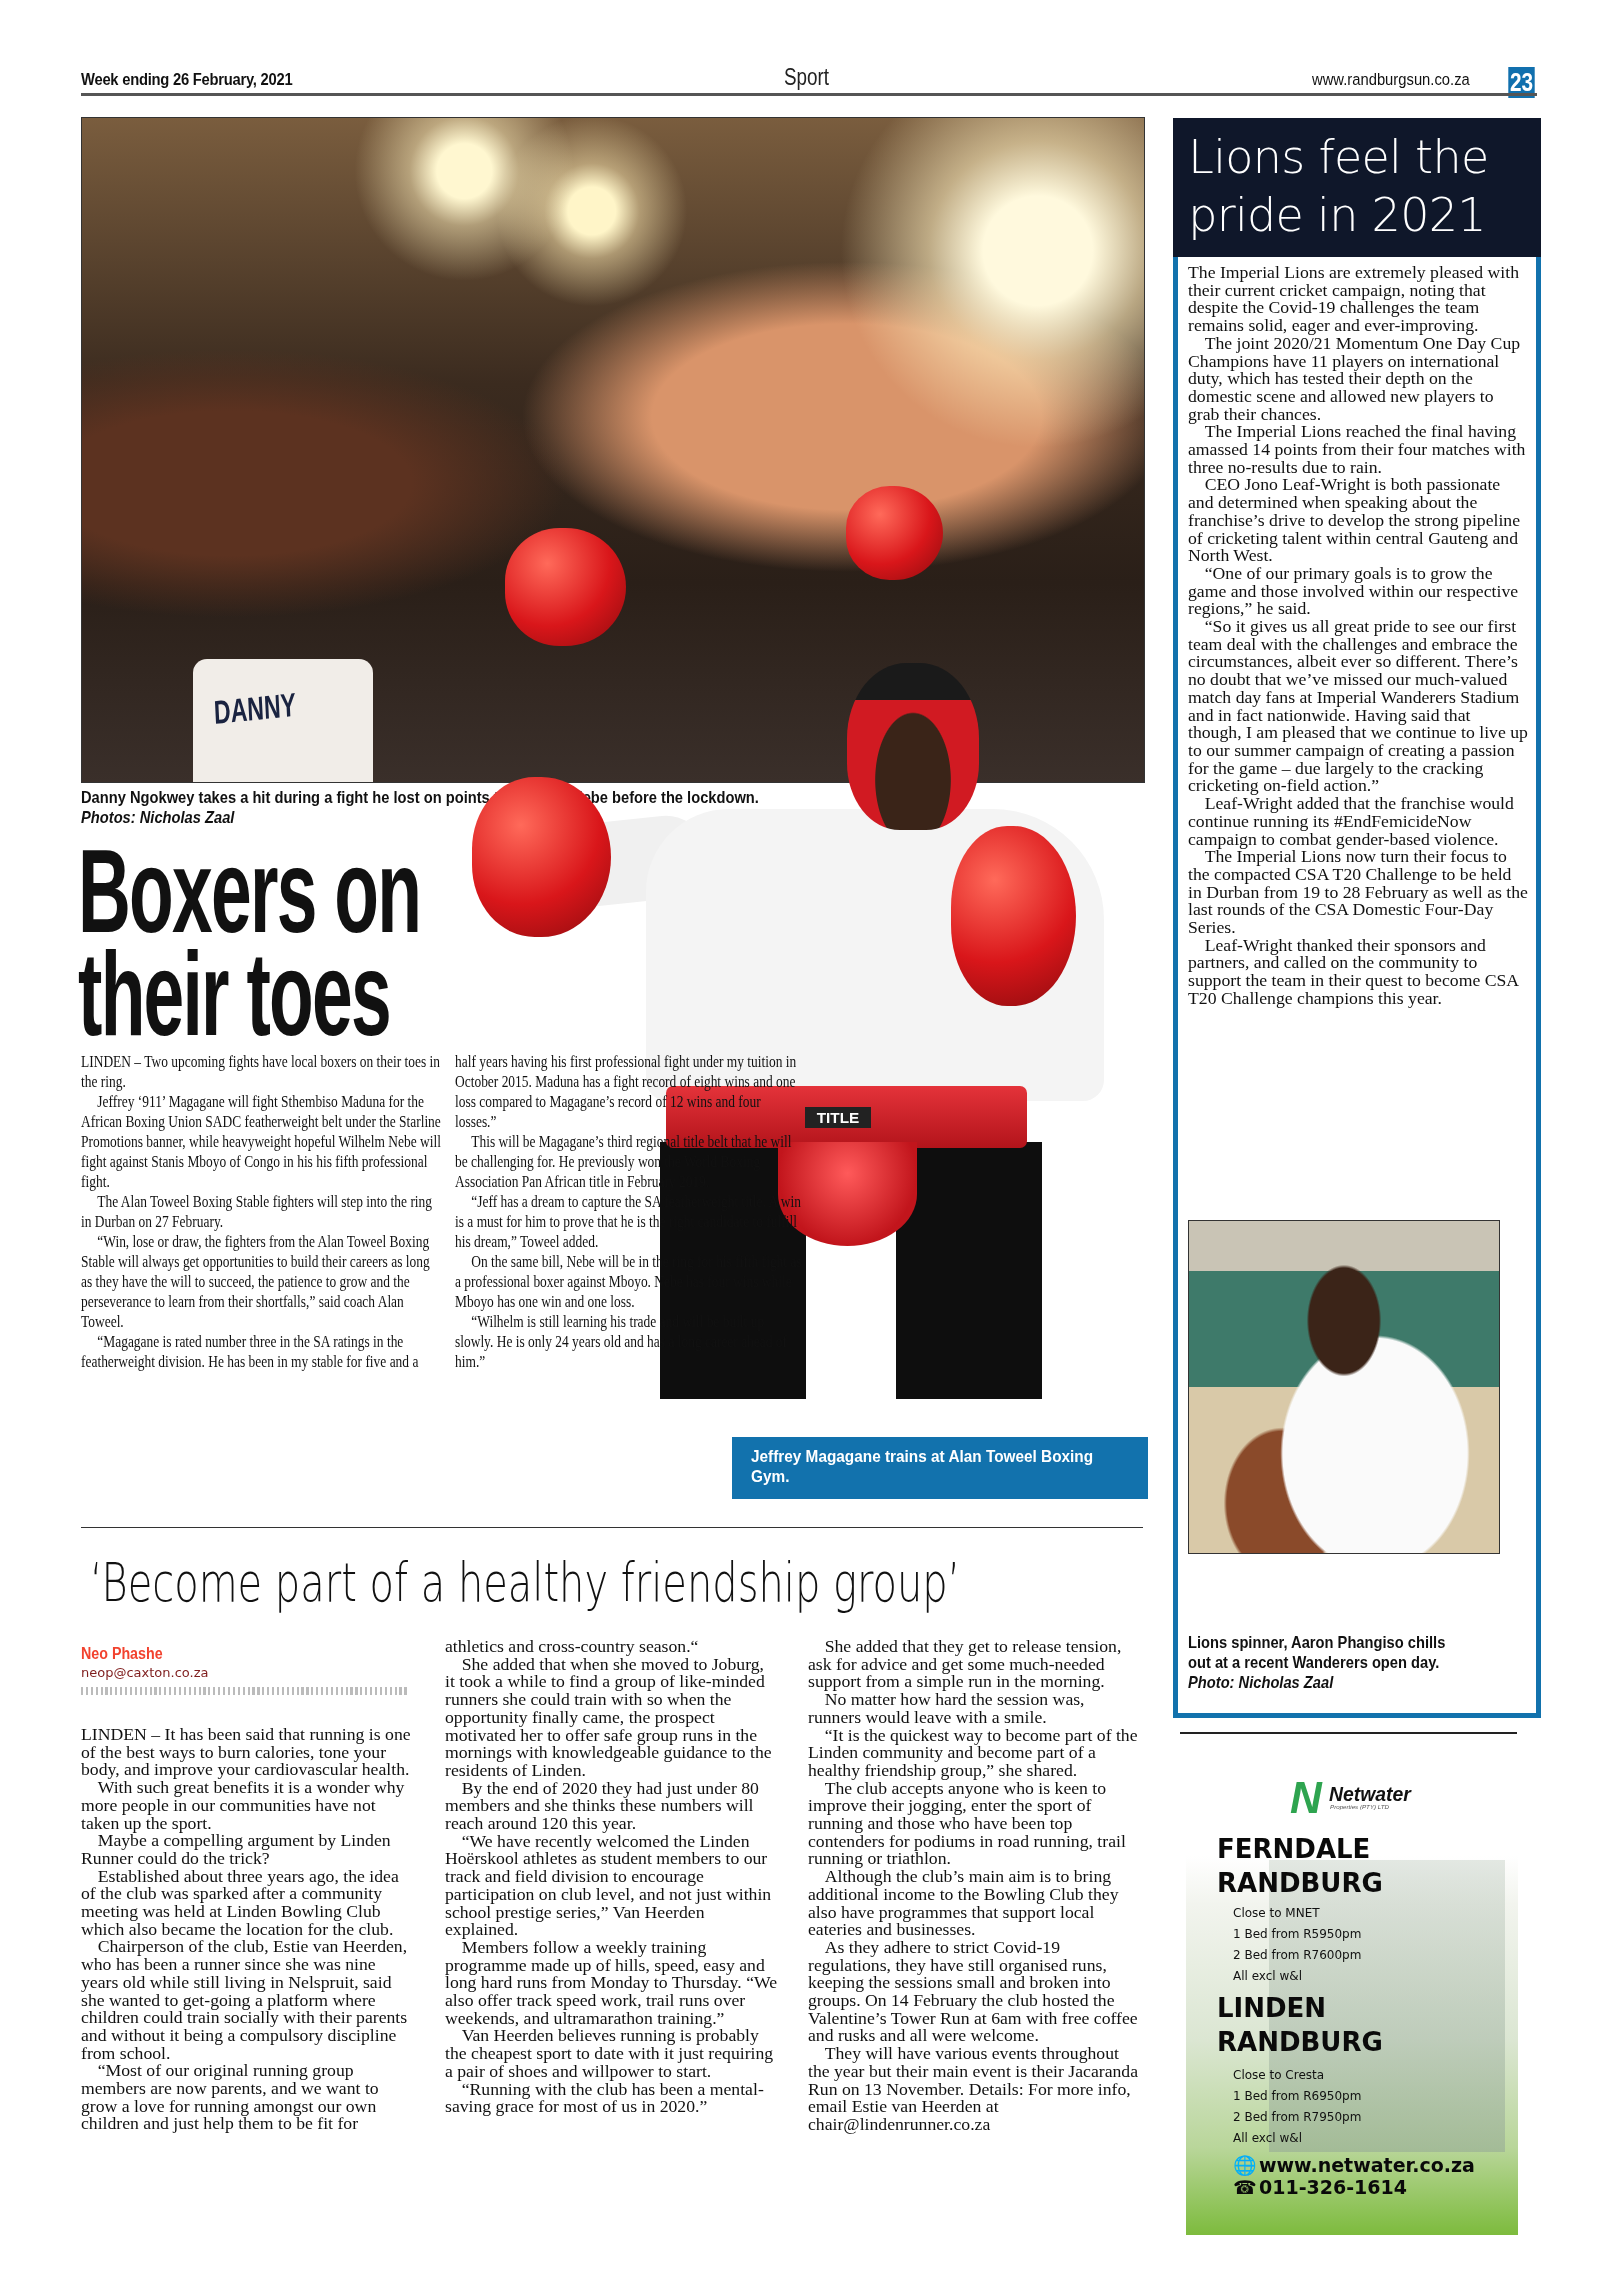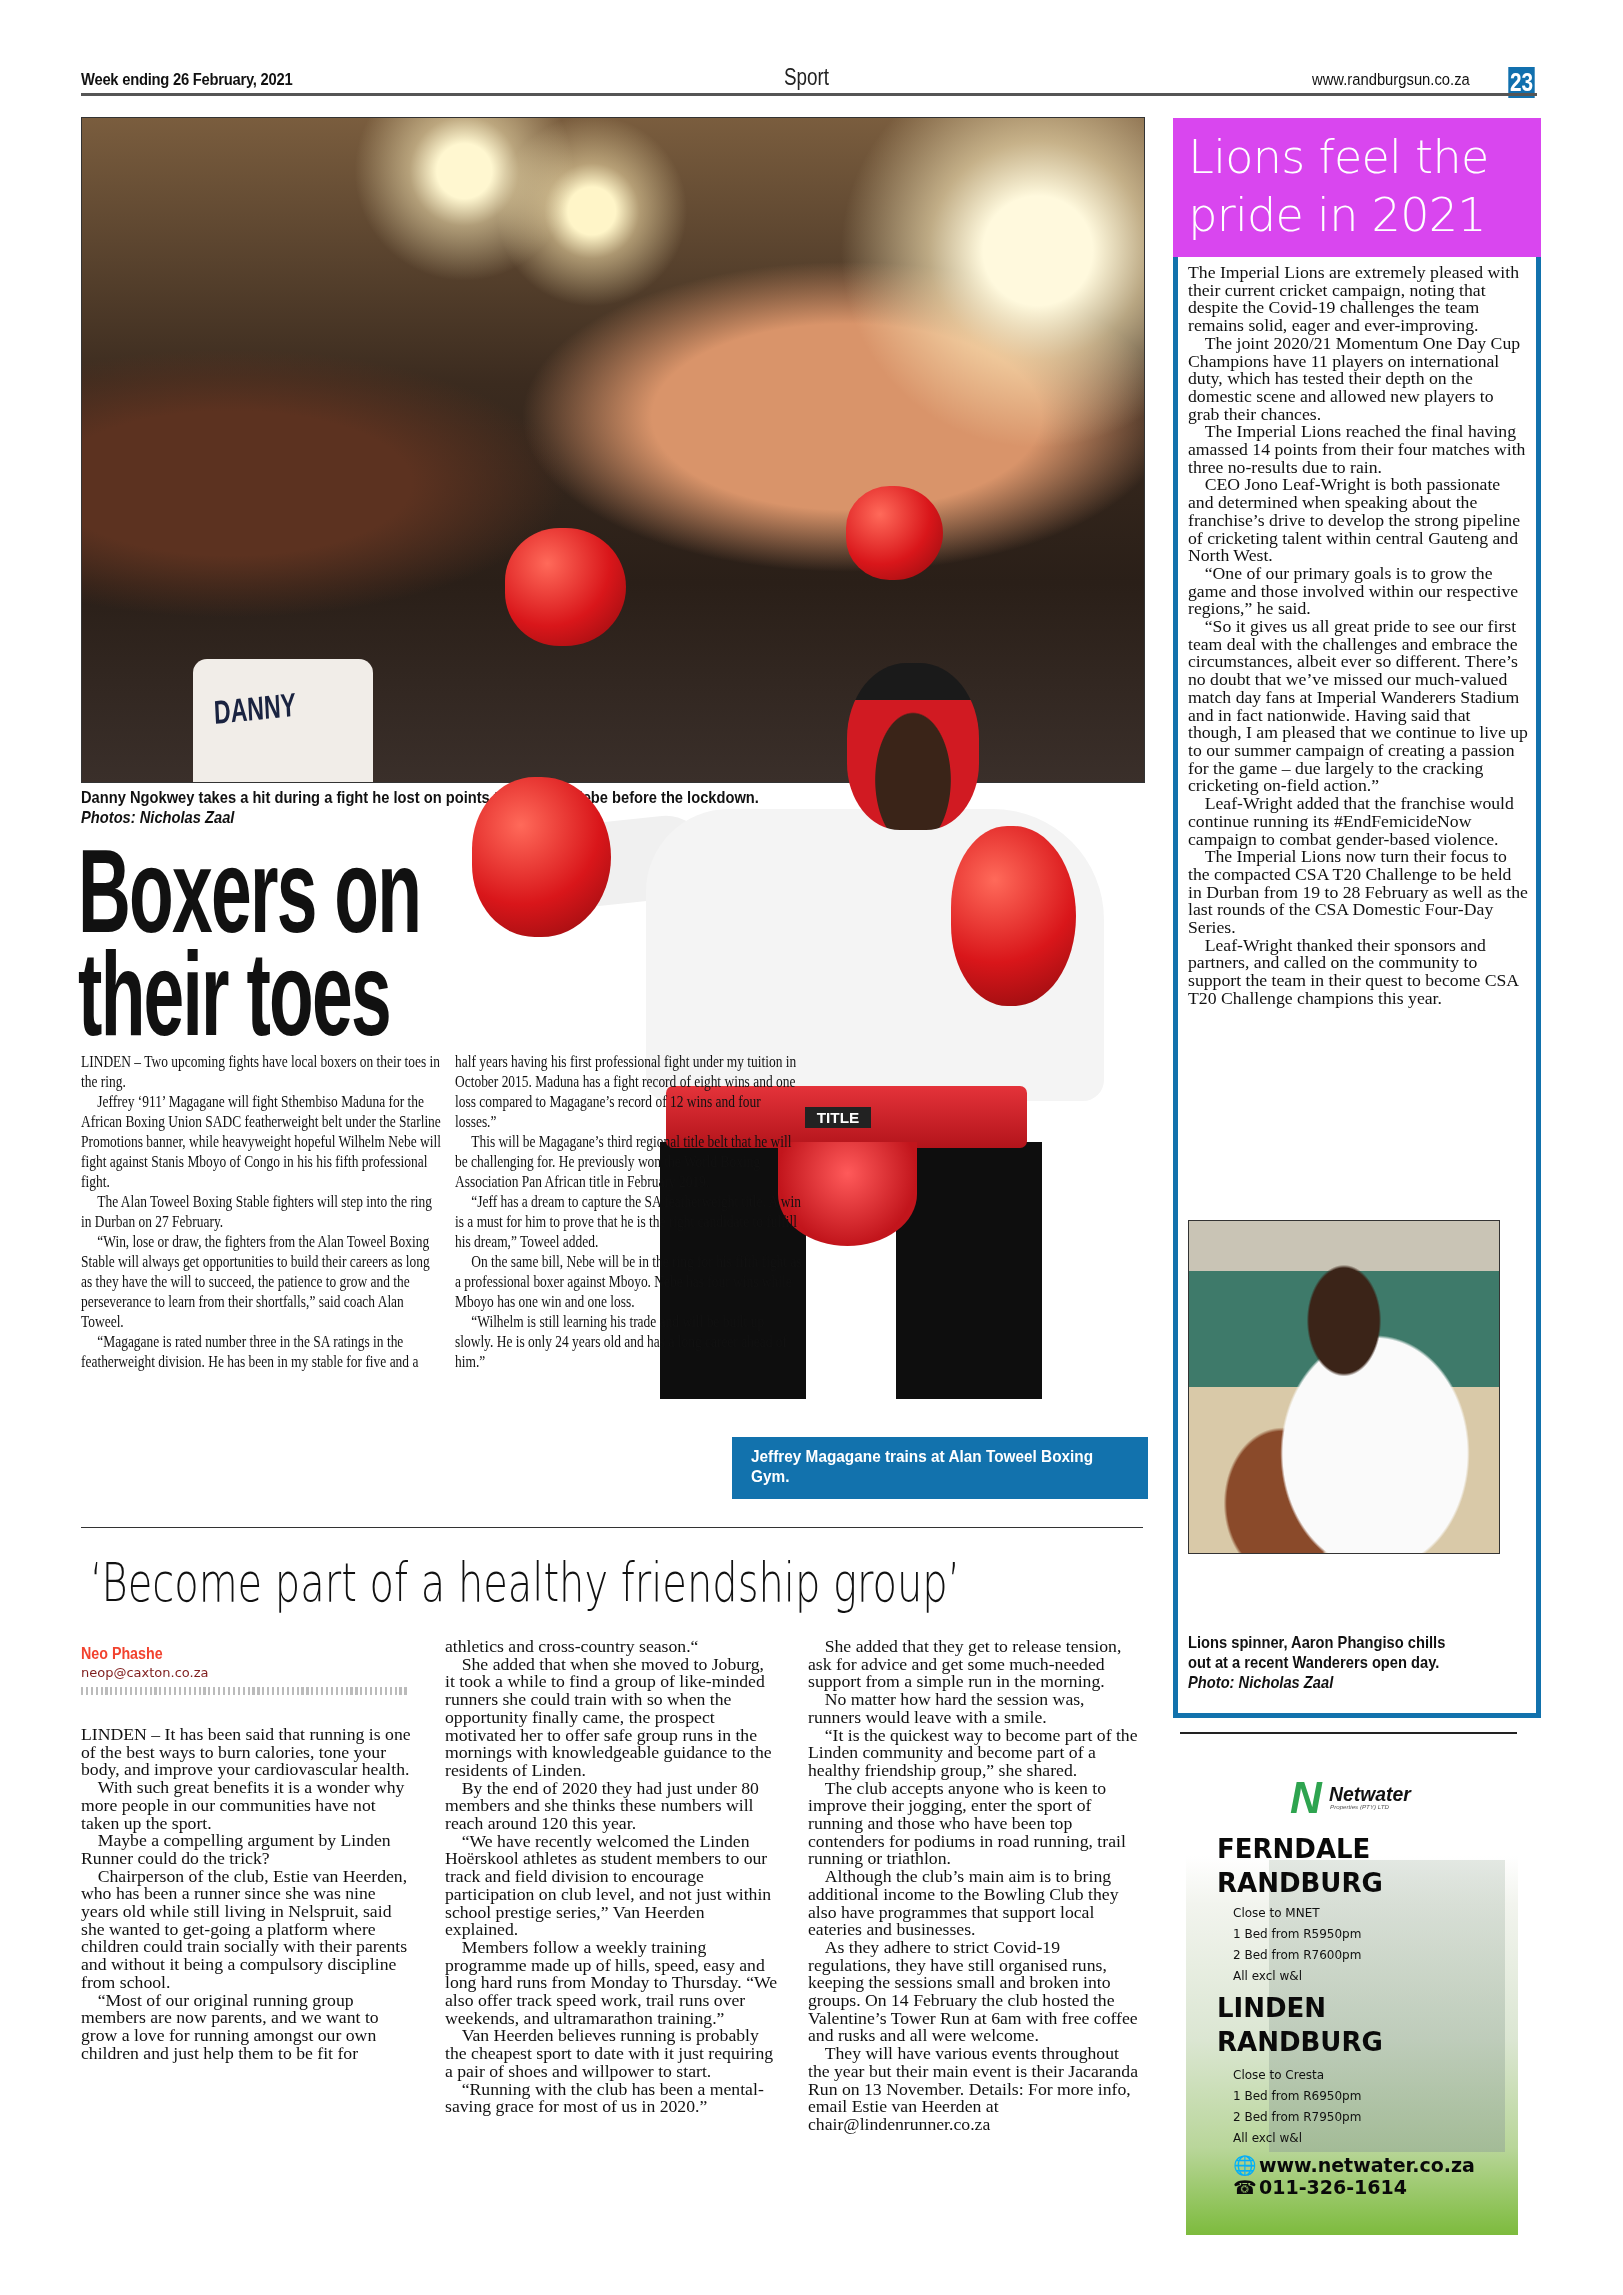--- a/index.html
+++ b/index.html
@@ -51,21 +51,21 @@
 
   
   .body-cond { font-family: "Liberation Serif", serif; font-size: 16px; line-height: 20px; text-align: left; }
   .body-cond p { margin: 0; transform: scaleX(0.84); transform-origin: left top; width: 119%; }
   .body-cond p + p { text-indent: 19.4px; }
   .bx-col1 { left: 81px; top: 1052px; width: 362px; }
   .bx-col2 { left: 455px; top: 1052px; width: 347px; }
 
   
   .lions-box { left: 1173px; top: 118px; width: 368px; height: 1600px; border: 5.6px solid #1272ad; box-sizing: border-box; }
-  .lions-title { left: 1173px; top: 118px; width: 368px; height: 139px; background: #d946ef; color: #fff; font-family: "DejaVu Sans", sans-serif; font-weight: 200; font-size: 46px; line-height: 58px; padding: 9.7px 0 0 15.3px; box-sizing: border-box; letter-spacing: -0.7px; }
+  .lions-title { left: 1173px; top: 118px; width: 368px; height: 139px; background: #0f172a; color: #fff; font-family: "DejaVu Sans", sans-serif; font-weight: 200; font-size: 46px; line-height: 58px; padding: 9.7px 0 0 15.3px; box-sizing: border-box; letter-spacing: -0.7px; }
   .body-serif { font-family: "Liberation Serif", serif; font-size: 17.7px; line-height: 17.7px; }
   .body-serif p { margin: 0; }
   .body-serif p + p { text-indent: 16.7px; }
   .lions-body { left: 1188px; top: 264px; width: 340px; }
   .lions-photo { left: 1188px; top: 1220px; width: 310px; height: 332px; border: 0.7px solid #333;
     background:
       radial-gradient(ellipse at 50% 30%, #3b2418 0 16%, transparent 17%),
       radial-gradient(ellipse at 60% 70%, #fafafa 0 35%, transparent 36%),
       radial-gradient(ellipse at 30% 85%, #8a4a2a 0 18%, transparent 19%),
       linear-gradient(180deg, #c9c4b5 0 15%, #3e7a6a 15% 50%, #d9c9a8 50% 100%); }
@@ -180,20 +180,21 @@
 
 <div class="abs run-head">‘Become part of a healthy friendship group’</div>
 <div class="abs byline-name">Neo Phashe</div>
 <div class="abs byline-email">neop@caxton.co.za</div>
 <div class="abs byline-bar"></div>
 
 <div class="abs body-serif run-col1">
   <p>LINDEN – It has been said that running is one of the best ways to burn calories, tone your body, and improve your cardiovascular health.</p>
   <p>With such great benefits it is a wonder why more people in our communities have not taken up the sport.</p>
   <p>Maybe a compelling argument by Linden Runner could do the trick?</p>
+  <p>Established about three years ago, the idea of the club was sparked after a community meeting was held at Linden Bowling Club which also became the location for the club.</p>
   <p>Chairperson of the club, Estie van Heerden, who has been a runner since she was nine years old while still living in Nelspruit, said she wanted to get-going a platform where children could train socially with their parents and without it being a compulsory discipline from school.</p>
   <p>“Most of our original running group members are now parents, and we want to grow a love for running amongst our own children and just help them to be fit for</p>
 </div>
 <div class="abs body-serif run-col2">
   <p>athletics and cross-country season.“</p>
   <p>She added that when she moved to Joburg, it took a while to find a group of like-minded runners she could train with so when the opportunity finally came, the prospect motivated her to offer safe group runs in the mornings with knowledgeable guidance to the residents of Linden.</p>
   <p>By the end of 2020 they had just under 80 members and she thinks these numbers will reach around 120 this year.</p>
   <p>“We have recently welcomed the Linden Hoërskool athletes as student members to our track and field division to encourage participation on club level, and not just within school prestige series,” Van Heerden explained.</p>
   <p>Members follow a weekly training programme made up of hills, speed, easy and long hard runs from Monday to Thursday. “We also offer track speed work, trail runs over weekends, and ultramarathon training.”</p>
   <p>Van Heerden believes running is probably the cheapest sport to date with it just requiring a pair of shoes and willpower to start.</p>

